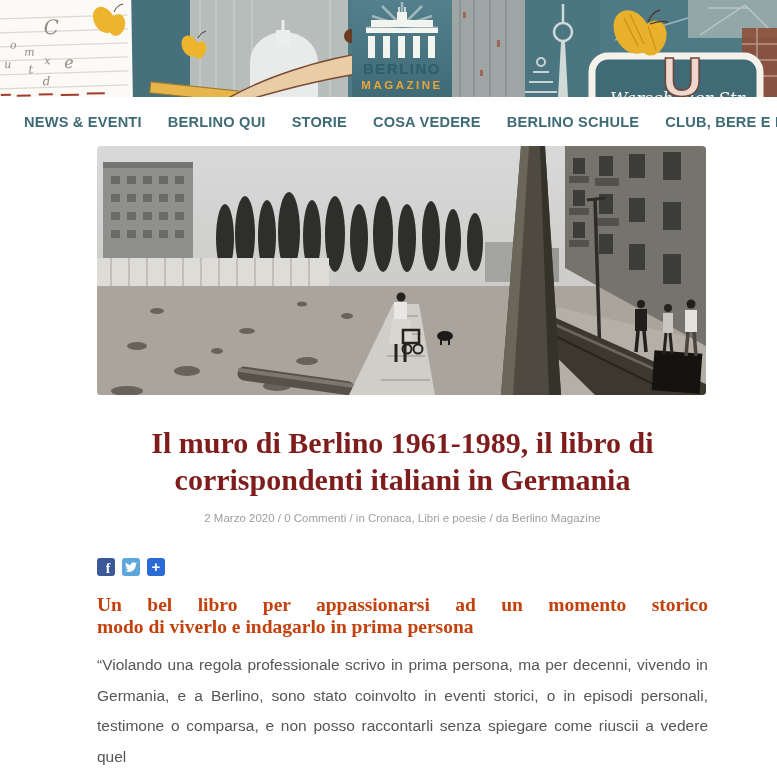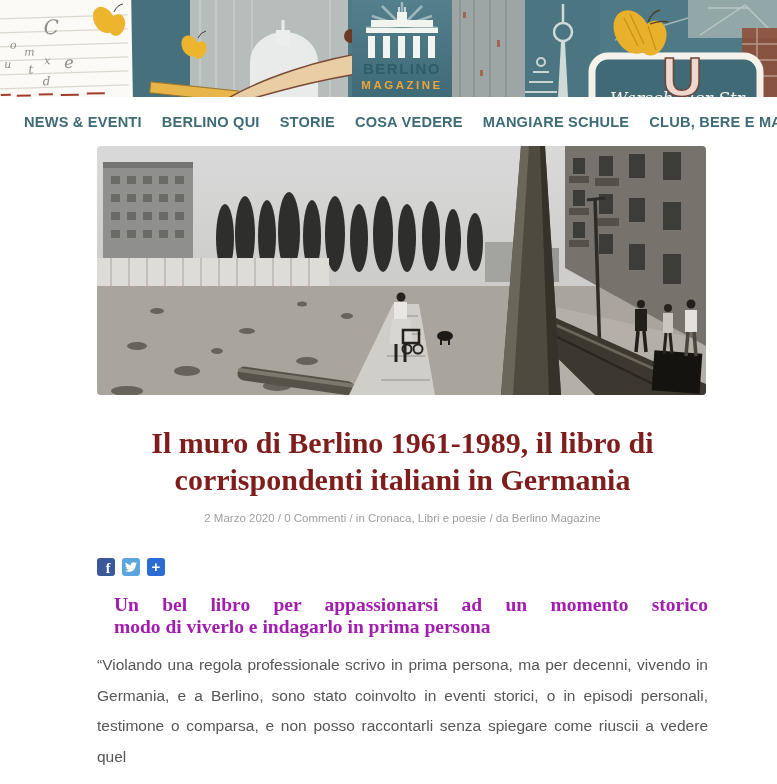--- a/index.html
+++ b/index.html
@@ -5,21 +5,21 @@
   * { margin:0; padding:0; box-sizing:border-box; }
   html,body { width:777px; height:784px; overflow:hidden; background:#fff;
               font-family:"Liberation Sans", sans-serif; }
   .page { position:relative; width:777px; height:784px; }
 
   
   .banner { position:absolute; top:0; left:0; width:777px; height:97px; overflow:hidden; }
 
   
   .nav { position:absolute; top:97px; left:0; width:777px; height:49px; background:#fff;
-         display:flex; align-items:center; gap:20px; padding-left:24px;border-radius:18px; }
+         display:flex; align-items:center; gap:26px; padding-left:24px;border-radius:18px; }
   .nav a { font-size:14.6px; font-weight:700; letter-spacing:.2px; color:#3e6b76;
            text-decoration:none; white-space:nowrap; cursor:pointer; }
 
   
   .content { position:absolute; top:146px; left:97px; width:611px; }
 
   .photo { width:609px; height:249px; border-radius:4px; overflow:hidden; display:block; }
 
   h1.title { margin-top:29px; font-family:"Liberation Serif", serif; font-weight:700;
              font-size:30px; line-height:37px; color:#7f1d1d; text-align:center; }
@@ -33,21 +33,21 @@
   .share .btn { width:18px; height:18px; border-radius:3px; display:flex;
                 align-items:center; justify-content:center; cursor:pointer; }
   .share .fb { background:#3b5998; }
   .share .tw { background:#5ca5dd; }
   .share .pl { background:#2a6bd4; }
   .share .fb span { color:#fff; font-family:"Liberation Serif",serif; font-weight:700;
                     font-size:14px; margin-left:4px; margin-top:3px; }
   .share .pl span { color:#fff; font-weight:700; font-size:15px; line-height:1; margin-top:-1px; }
 
   h2.subtitle { margin-top:18px; font-family:"Liberation Serif", serif; font-weight:700;
-                font-size:19.5px; line-height:21.5px; color:#a21caf;margin-left:17px; }
+                font-size:19.5px; line-height:21.5px; color:#c2410c; }
   h2.subtitle span { display:block; }
   h2.subtitle span.j { text-align:justify; text-align-last:justify; }
 
   .bodytext { margin-top:13px; font-size:15.5px; line-height:30.5px; color:#565656; }
   .bodytext span { display:block; }
   .bodytext span.j { text-align:justify; text-align-last:justify; }
 </style>
 </head>
 <body>
 
@@ -212,21 +212,21 @@
         <text x="402" y="89" text-anchor="middle" fill="#e9a43c" font-family="Liberation Sans, sans-serif" font-weight="700" font-size="11.5" letter-spacing="2.5">MAGAZINE</text>
       </g>
     </svg>
   </div>
 
   <nav class="nav">
     <a>NEWS &amp; EVENTI</a>
     <a>BERLINO QUI</a>
     <a>STORIE</a>
     <a>COSA VEDERE</a>
-    <a>MANGIARE SCHULE</a>
+    <a>BERLINO SCHULE</a>
     <a>CLUB, BERE E MANGIARE</a>
   </nav>
 
   <div class="content">
 
     <svg class="photo" viewBox="0 0 609 249">
       <defs>
         <linearGradient id="sky" x1="0" y1="0" x2="0" y2="1">
           <stop offset="0" stop-color="#d9d9d9"></stop>
             <stop offset="1" stop-color="#c3c2bf"></stop>

